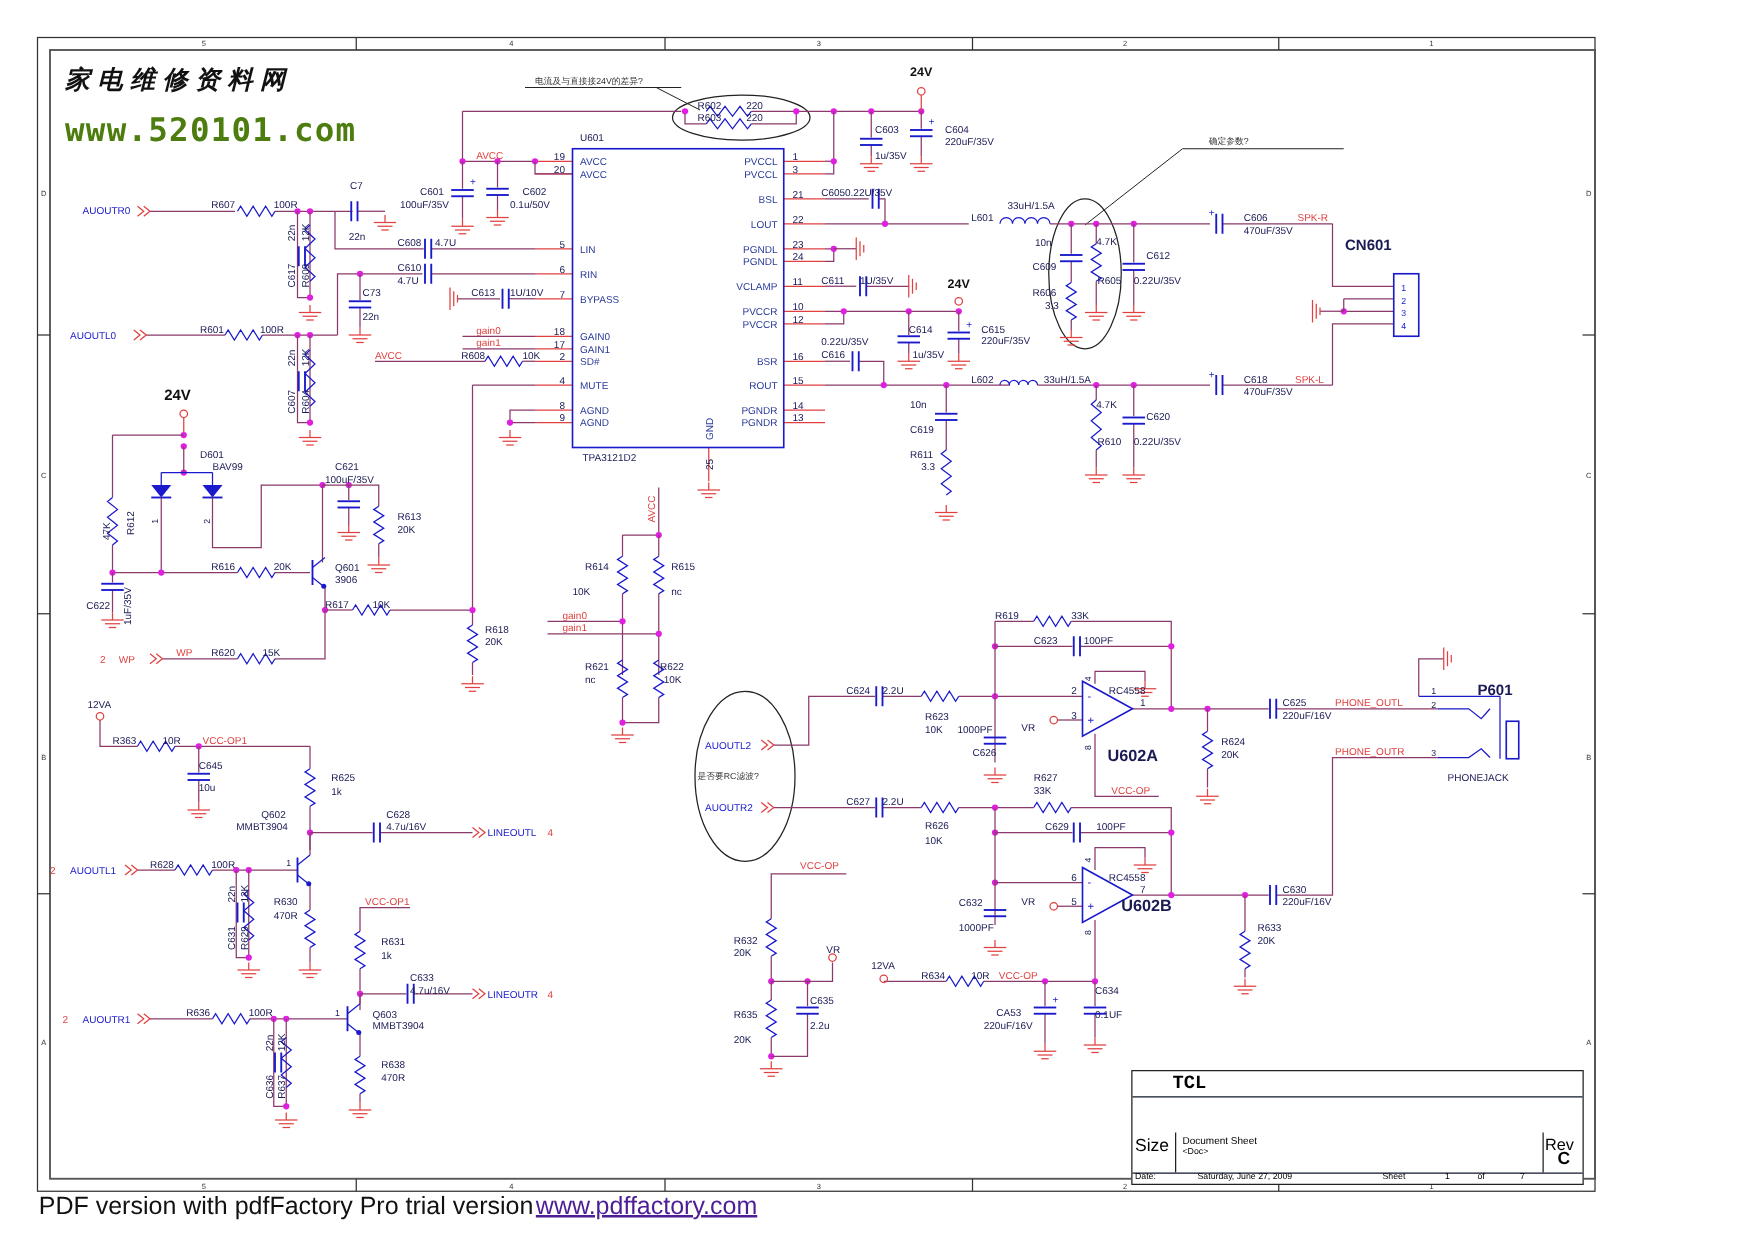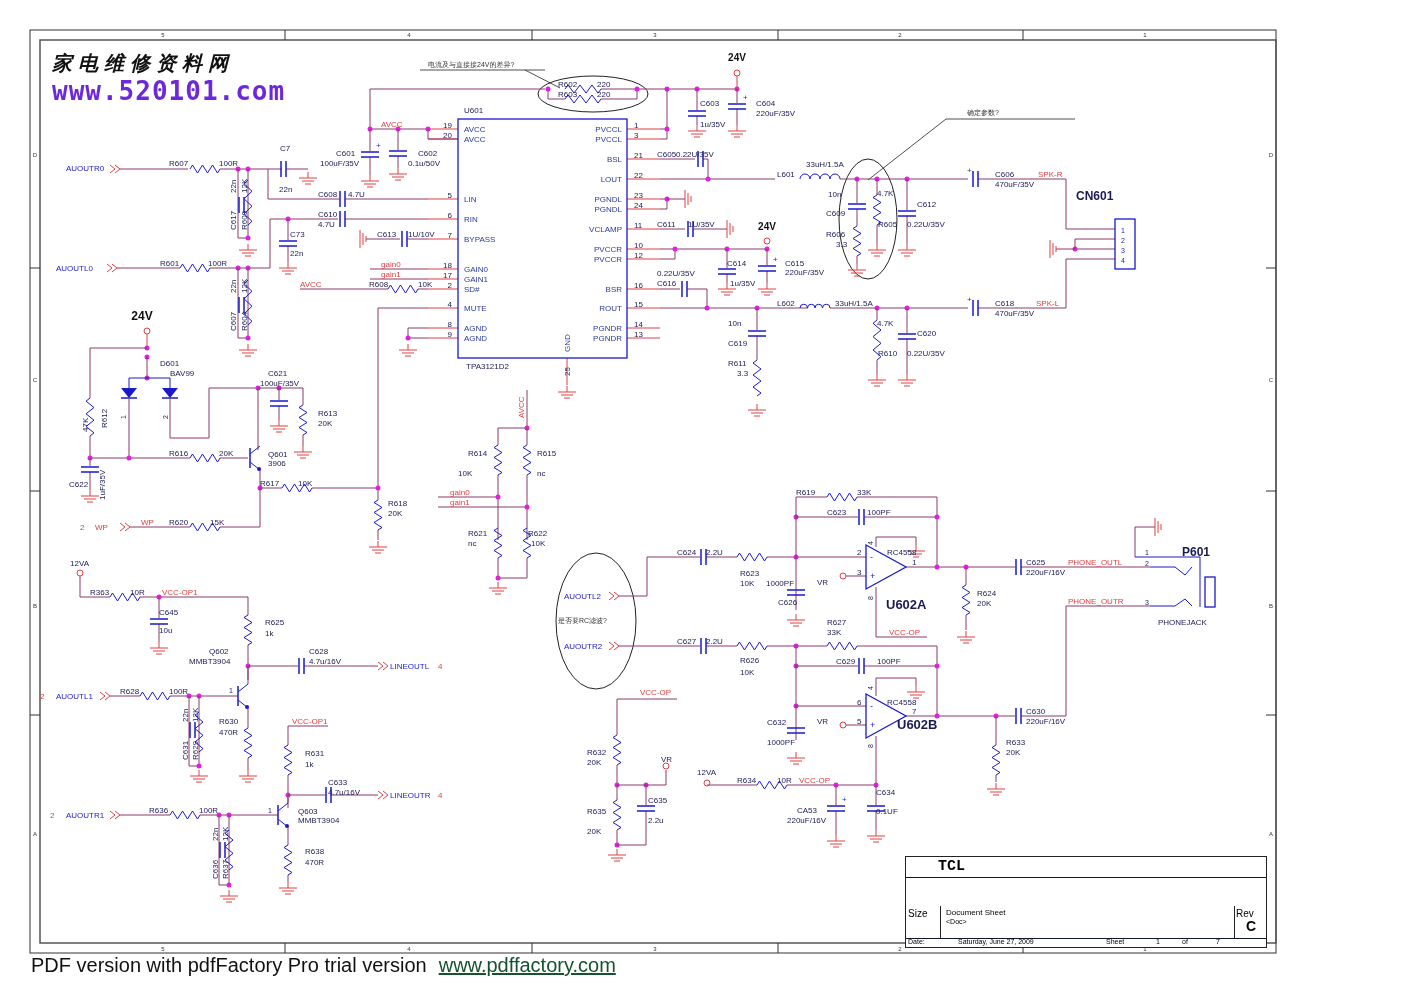--- a/index.html
+++ b/index.html
@@ -1,33 +1,33 @@
 <!DOCTYPE html>
 <html><head>
 <meta charset="utf-8">
 <style>
   html, body { margin:0; padding:0; background:#ffffff; }
   body { width:1404px; height:992px; position:relative; overflow:hidden; font-family:"Liberation Sans", sans-serif; }
   #sheet { position:absolute; left:0; top:0; width:1404px; height:992px; }
   svg text { font-family:"Liberation Sans", sans-serif; }
   .wm-cn { position:absolute; left:52px; top:50px; font-family:"DejaVu Serif", serif; font-size:20px; font-weight:bold; color:#111; letter-spacing:6px; font-style:italic; }
-  .wm-url { position:absolute; left:52px; top:76px; font-family:"DejaVu Sans Mono", monospace; font-size:26px; font-weight:bold; color:#6d28d9; letter-spacing:1px; }
+  .wm-url { position:absolute; left:52px; top:90px; font-family:"DejaVu Sans Mono", monospace; font-size:26px; font-weight:bold; color:#4d7c0f; letter-spacing:1px; }
   .footer { position:absolute; left:31px; top:954px; font-size:20px; color:#111; font-family:"Liberation Sans", sans-serif; }
-  .footer a { color:#14532d; text-decoration:underline; margin-left:12px; }
+  .footer a { color:#4c1d95; text-decoration:underline; margin-left:2px; }
   .tb { position:absolute; left:905px; top:856px; width:360px; height:90px; border:1.5px solid #222; background:#fff; font-family:"Liberation Sans", sans-serif; }
   .tb .row { position:absolute; left:0; right:0; border-bottom:1px solid #0f172a; }
   .tb .company { top:0; height:20px; font-family:"Liberation Mono", monospace; font-weight:bold; font-size:15px; padding-left:32px; line-height:20px; }
   .tb .title-row { top:20px; height:29px; }
   .tb .title-lbl { position:absolute; left:2px; top:2px; font-size:7px; }
   .tb .title-val { position:absolute; left:40px; top:2px; font-size:20px; font-weight:bold; }
   .tb .doc-row { top:49px; height:32px; }
-  .tb .size-lbl { position:absolute; left:2px; top:2px; font-size:10px; }
+  .tb .size-lbl { position:absolute; left:2px; top:2px; font-size:14px; }
   .tb .docnum-lbl { position:absolute; left:40px; top:2px; font-size:8px; }
   .tb .docnum-val { position:absolute; left:40px; top:12px; font-size:7px; }
-  .tb .rev-lbl { position:absolute; left:330px; top:2px; font-size:10px; }
+  .tb .rev-lbl { position:absolute; left:330px; top:2px; font-size:13px; }
   .tb .rev-val { position:absolute; left:340px; top:12px; font-size:14px; font-weight:bold; }
   .tb .vline1 { position:absolute; left:34px; top:49px; height:32px; border-left:1px solid #222; }
   .tb .vline2 { position:absolute; left:328px; top:49px; height:32px; border-left:1px solid #222; }
   .tb .date-row { position:absolute; top:81px; left:0; right:0; height:9px; font-size:7px; }
   .tb .date-row span { position:absolute; top:0; }
 </style>
 </head>
 <body>
 
 <svg id="sheet" viewBox="0 0 1404 992" xmlns="http://www.w3.org/2000/svg">

